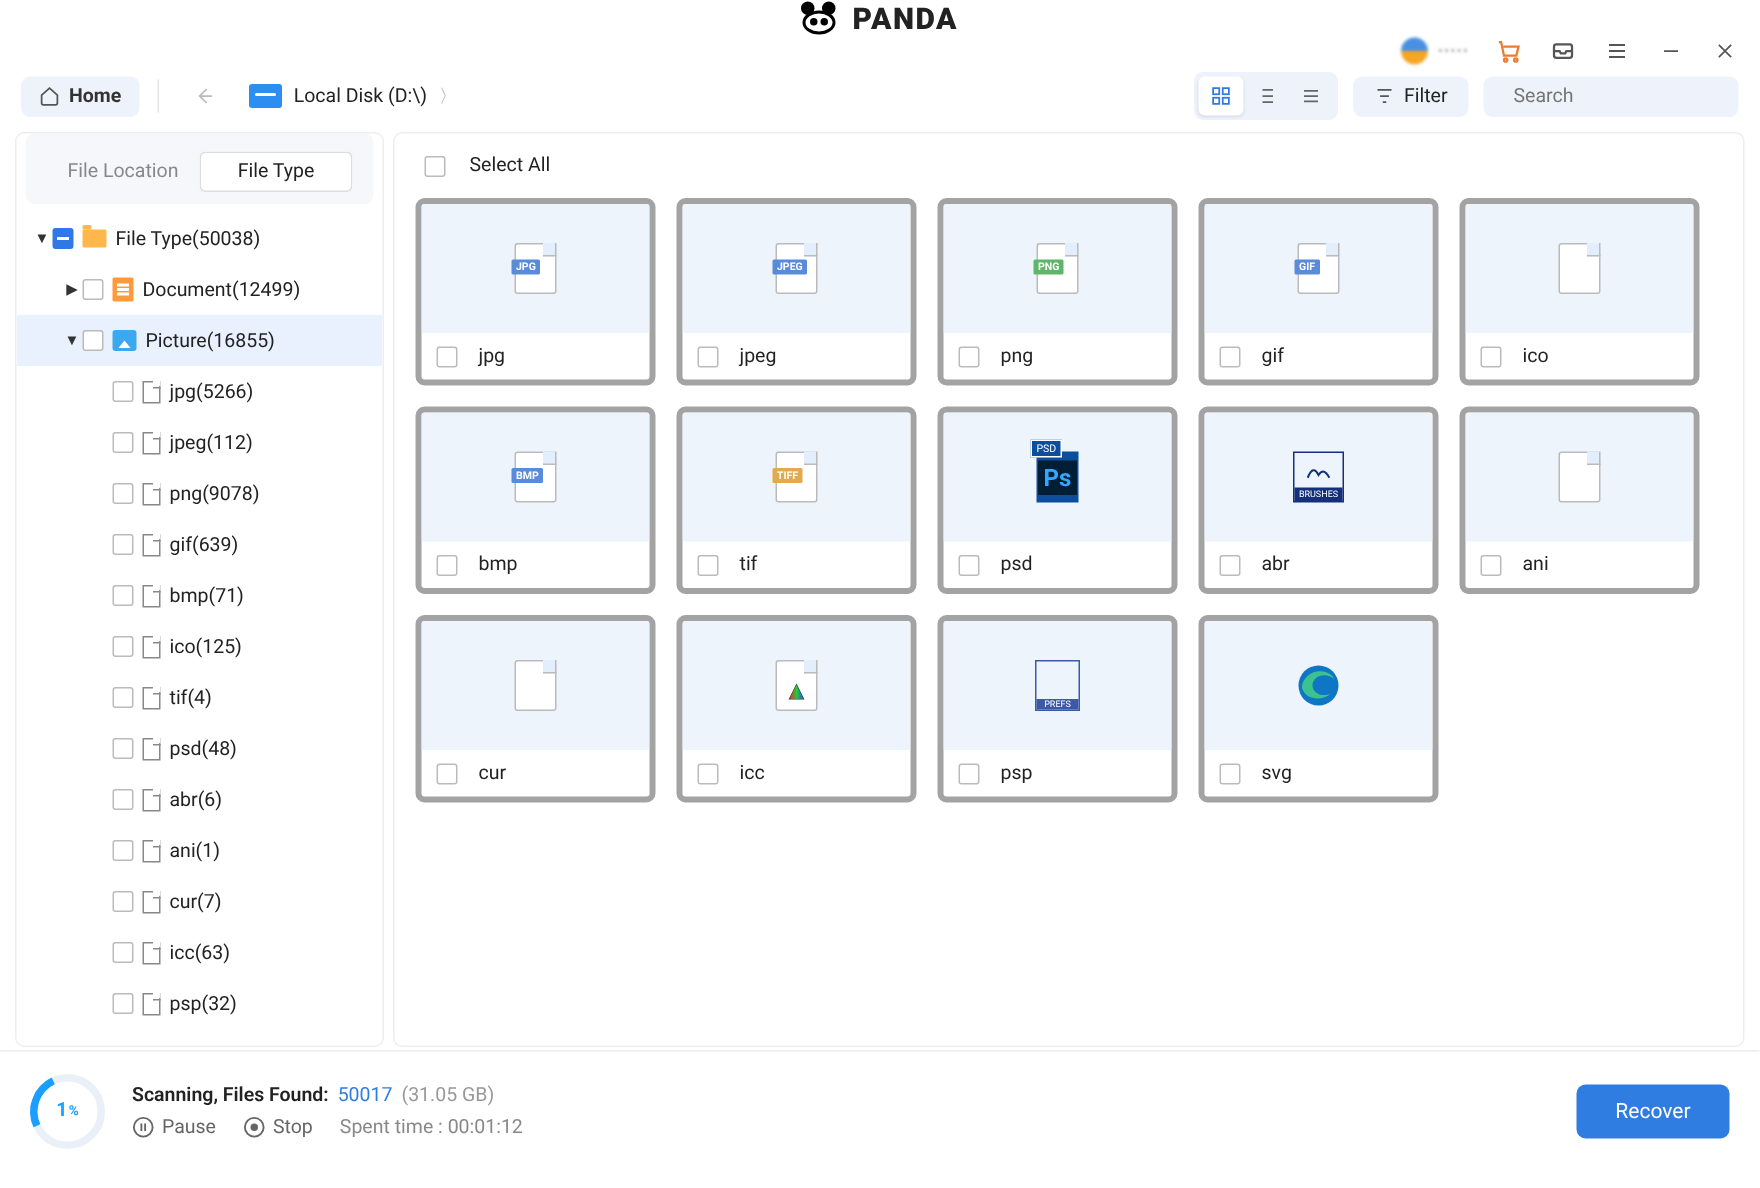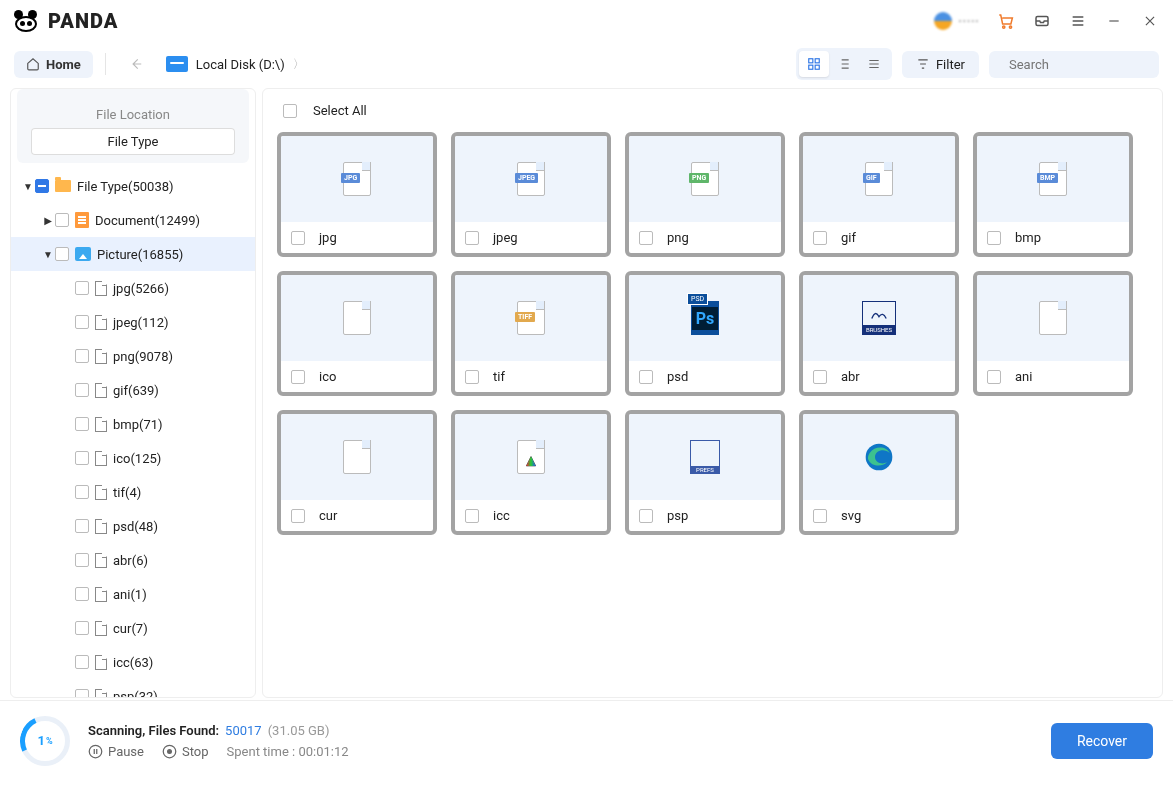--- a/index.html
+++ b/index.html
@@ -1,17 +1,17 @@
 <!DOCTYPE html>
 <html><head>
 <meta charset="utf-8">
 <style>
 *{box-sizing:border-box;margin:0;padding:0;font-family:-apple-system,BlinkMacSystemFont,"Segoe UI",Roboto,Arial,sans-serif;}
 body{width:1173px;height:792px;background:#fff;overflow:hidden;color:#222;}
-.titlebar{height:42px;display:flex;align-items:center;padding:0 14px;}
+.titlebar{height:42px;display:flex;align-items:center;padding:0 14px;flex-direction:column;}
 .logo{display:flex;align-items:center;gap:6px;font-weight:900;font-size:20px;letter-spacing:1px;}
 .panda-ears{width:28px;height:22px;position:relative;}
 .panda-ears::before,.panda-ears::after{content:"";position:absolute;width:9px;height:9px;background:#000;border-radius:50%;top:0;}
 .panda-ears::before{left:0;} .panda-ears::after{left:14px;}
 .panda-face{position:absolute;width:22px;height:16px;background:#fff;border:2px solid #000;border-radius:50%;top:6px;left:1px;}
 .panda-face::before,.panda-face::after{content:"";position:absolute;width:5px;height:5px;background:#000;border-radius:50%;top:3px;}
 .panda-face::before{left:3px;} .panda-face::after{right:3px;}
 .titlebar-right{margin-left:auto;display:flex;align-items:center;gap:18px;}
 .tb-icon{width:18px;height:18px;display:flex;align-items:center;justify-content:center;cursor:pointer;color:#666;}
 .user-pill{display:flex;align-items:center;gap:6px;color:#888;filter:blur(1.2px);}
@@ -29,21 +29,21 @@
 .view-btn{width:30px;height:26px;display:flex;align-items:center;justify-content:center;border-radius:4px;cursor:pointer;color:#666;}
 .view-btn.active{background:#fff;box-shadow:0 1px 2px rgba(0,0,0,.1);color:#3078e6;}
 .filter-btn{display:flex;align-items:center;gap:6px;background:#eef3fb;border-radius:6px;padding:6px 14px;font-size:13px;cursor:pointer;}
 .search-box{display:flex;align-items:center;gap:8px;background:#eef3fb;border-radius:6px;padding:6px 12px;width:170px;}
 .search-box input{border:none;background:transparent;outline:none;font-size:13px;flex:1;color:#333;}
 .content{display:flex;height:614px;padding:0 10px;}
 .sidebar{width:246px;border:1px solid #eee;border-radius:6px;margin:2px 6px 2px 0;display:flex;flex-direction:column;overflow:hidden;}
 .tabs{display:flex;padding:12px 14px 8px;}
 .tab{flex:1;text-align:center;font-size:13px;padding:6px 0;border-radius:4px;color:#888;cursor:pointer;}
 .tab.active{background:#fff;color:#222;box-shadow:inset 0 0 0 1px #ddd;}
-.tabs-bg{background:linear-gradient(#f5f7fa,#f5f7fa);border-radius:6px;margin:0 6px;flex-direction:column;}
+.tabs-bg{background:linear-gradient(#f5f7fa,#f5f7fa);border-radius:6px;margin:0 6px;}
 .tree{flex:1;overflow-y:auto;padding:6px 0;}
 .tree::-webkit-scrollbar{width:8px;}
 .tree::-webkit-scrollbar-thumb{background:#d0d6de;border-radius:4px;}
 .tree-row{display:flex;align-items:center;height:34px;font-size:13px;cursor:pointer;padding-right:8px;}
 .tree-row.sel{background:#e9f1fe;}
 .caret{width:14px;display:inline-flex;justify-content:center;color:#333;font-size:10px;}
 .cb{width:14px;height:14px;border:1px solid #bbb;border-radius:2px;margin-right:6px;flex-shrink:0;background:#fff;}
 .cb.ind{background:#3078e6;border-color:#3078e6;position:relative;}
 .cb.ind::after{content:"";position:absolute;width:8px;height:2px;background:#fff;top:5px;left:2px;}
 .folder-ico{width:16px;height:12px;background:#ffb74d;border-radius:1px;position:relative;margin-right:6px;flex-shrink:0;}
@@ -334,36 +334,36 @@
               <span class="badge-tag" style="background:#5a8bd8;">GIF</span>
             </div>
           </div>
           <div class="card-foot">
             <span class="cb"></span>
             <span>gif</span>
           </div>
         </div>
         <div class="card">
           <div class="thumb">
+            <div class="file-badge"></div>
+          </div>
+          <div class="card-foot">
+            <span class="cb"></span>
+            <span>ico</span>
+          </div>
+        </div>
+        <div class="card">
+          <div class="thumb">
             <div class="file-badge">
               <span class="badge-tag" style="background:#5a8bd8;">BMP</span>
             </div>
           </div>
           <div class="card-foot">
             <span class="cb"></span>
             <span>bmp</span>
-          </div>
-        </div>
-        <div class="card">
-          <div class="thumb">
-            <div class="file-badge"></div>
-          </div>
-          <div class="card-foot">
-            <span class="cb"></span>
-            <span>ico</span>
           </div>
         </div>
         <div class="card">
           <div class="thumb">
             <div class="file-badge">
               <span class="badge-tag" style="background:#e2a94e;">TIFF</span>
             </div>
           </div>
           <div class="card-foot">
             <span class="cb"></span>

